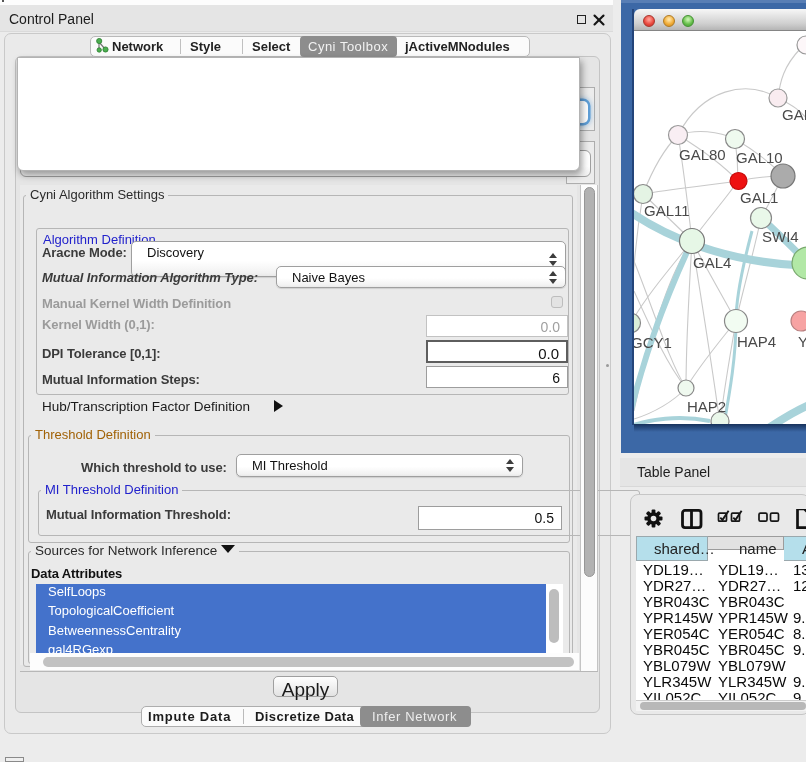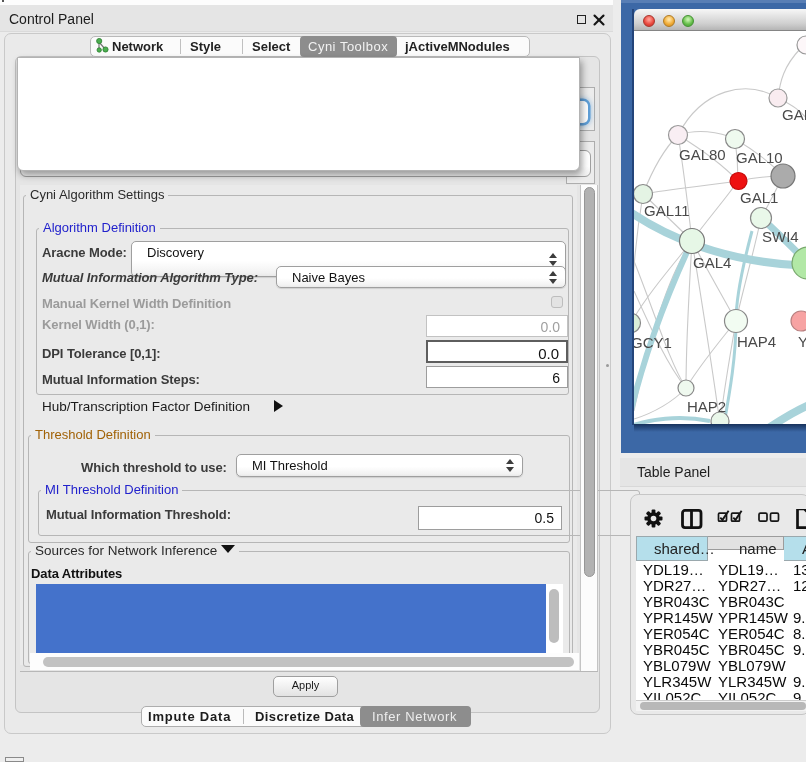--- a/index.html
+++ b/index.html
@@ -63,21 +63,21 @@
     <span style="position:absolute; left:13px; top:4px; font-size:13px; color:#222;">gal4RGexp</span>
   </div>
 
 <div class="abs" style="left:20px; top:185px; width:557px; height:480px; background:#eaeaea;"></div>
 
 <div class="grp" style="left:23px; top:195px; width:550px; height:472px;">
     <span class="t" style="color:#2b2b2b; background:#eaeaea;">Cyni Algorithm Settings</span>
   </div>
 
 <div class="grp" style="left:36px; top:228px; width:533px; height:167px;">
-    <span class="t" style="color:#2222cc; background:#eaeaea;">Algorithm Definition</span>
+    <span class="t" style="color:#2222cc; background:#eaeaea;margin-top:12px;">Algorithm Definition</span>
   </div>
 <div class="abs lbl" style="left:42px; top:245px;">Aracne Mode:</div>
 <div class="combo" style="left:131px; top:241px; width:435px; height:36px;">
     <span class="txt">Discovery</span>
     <span class="spin"></span>
   </div>
 <div class="abs lbl" style="left:42px; top:270px;font-style:italic;">Mutual Information Algorithm Type:</div>
 <div class="combo" style="left:276px; top:266px; width:290px; height:22px;">
     <span class="txt">Naive Bayes</span>
     <span class="spin"></span>
@@ -107,30 +107,31 @@
   </div>
 <div class="abs lbl" style="left:46px; top:507px;">Mutual Information Threshold:</div>
 <div class="field" style="left:418px; top:506px; width:144px; height:24px;">0.5</div>
 
 <div class="grp" style="left:28px; top:551px; width:542px; height:113px;">
     <span class="t" style="color:#2b2b2b; background:#eaeaea; font-size:13.5px;">Sources for Network Inference <span style="display:inline-block; width:0; height:0; border-left:7px solid transparent; border-right:7px solid transparent; border-top:8px solid #111; vertical-align:2px;"></span></span>
   </div>
 <div class="abs lbl" style="left:31px; top:566px; color:#111;">Data Attributes</div>
 <div class="abs" style="left:36px; top:584px; width:527px; height:70px; background:#fff; overflow:hidden;">
   <div style="position:absolute; left:0; top:0; width:510px; height:70px; background:#4472cb;"></div>
+  <div style="position:absolute; left:12px; top:-2px; font-size:13px; color:#fff; line-height:19.3px;">SelfLoops<br>TopologicalCoefficient<br>BetweennessCentrality<br>gal4RGexp</div>
   <div style="position:absolute; left:513px; top:5px; width:10px; height:54px; background:#bdbdbd; border-radius:5px;"></div>
 </div>
 
 <div class="abs" style="left:580px; top:185px; width:18px; height:486px; background:#fcfcfc; border-left:1px solid #c4c4c4; border-right:1px solid #c4c4c4;"></div>
 <div class="abs" style="left:584px; top:187px; width:11px; height:390px; background:#b2b2b2; border:1px solid #969696; border-radius:6px;"></div>
 <div class="abs" style="left:30px; top:653px; width:549px; height:17px; background:#fdfdfd;"></div>
 <div class="abs" style="left:43px; top:657px; width:531px; height:10px; background:#c2c2c2; border-radius:5px;"></div>
 <div class="abs" style="left:20px; top:671px; width:578px; height:1px; background:#b7b7b7;"></div>
 
-<div class="abs" style="left:273px; top:676px; width:65px; height:21px; background:linear-gradient(#ffffff, #eeeeee 60%, #e2e2e2); border:1px solid #9f9f9f; border-radius:5px; text-align:center; font-size:11px; color:#1a1a1a; padding-top:2px;">Apply</div>
+<div class="abs" style="left:273px; top:676px; width:65px; height:21px; background:linear-gradient(#ffffff, #eeeeee 60%, #e2e2e2); border:1px solid #9f9f9f; border-radius:5px; text-align:center; font-size:19px; color:#1a1a1a; padding-top:2px;">Apply</div>
 
 <div class="abs" style="left:141px; top:706px; width:330px; height:21px; background:#fbfbfb; border:1px solid #adadad; border-radius:5px;"></div>
 <div class="abs" style="left:360px; top:706px; width:111px; height:21px; background:#8d8d8d; border-radius:4px;"></div>
 <div class="abs" style="left:148px; top:709px; font-size:13px; font-weight:bold; color:#1c1c1c; letter-spacing:0.8px;">Impute Data</div>
 <div class="abs" style="left:255px; top:709px; font-size:13px; font-weight:bold; color:#1c1c1c; letter-spacing:0.4px;">Discretize Data</div>
 <div class="abs" style="left:372px; top:709px; font-size:13px; color:#ededed; letter-spacing:0.6px;">Infer Network</div>
 <div class="abs" style="left:243px; top:709px; width:1px; height:15px; background:#bbb;"></div>
 
 <div class="abs" style="left:606px; top:364px; width:3px; height:3px; border-radius:50%; background:#9a9a9a;"></div>
 

